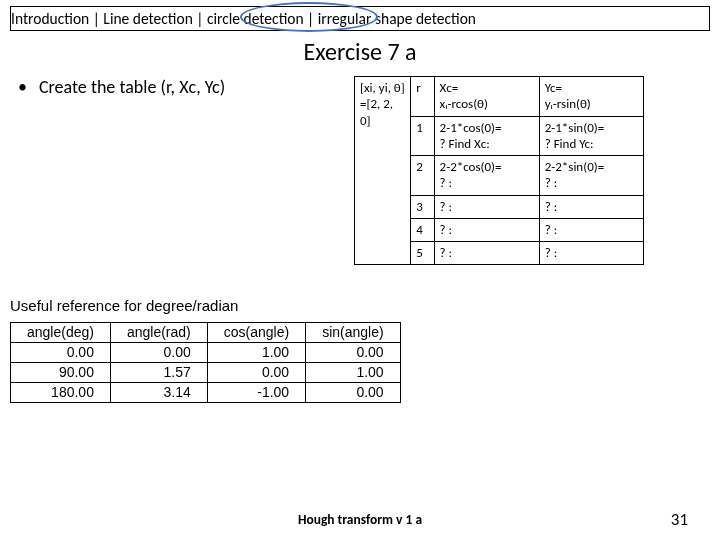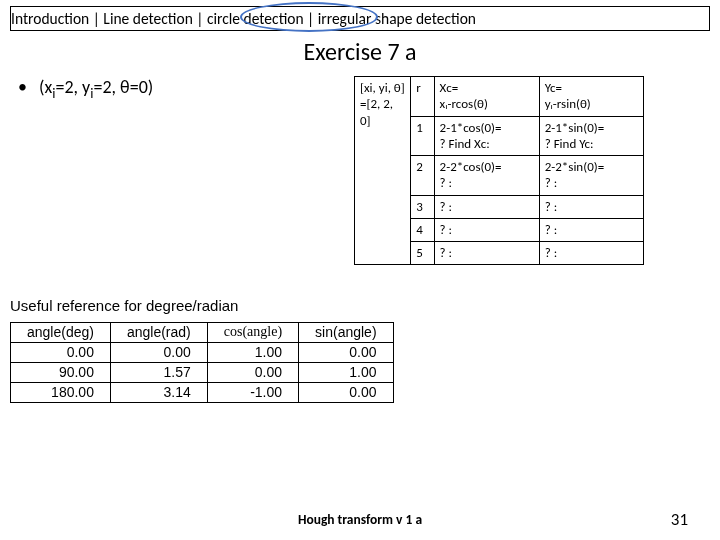--- a/index.html
+++ b/index.html
@@ -95,21 +95,21 @@
     padding: 1px 16px;
     text-align: right;
     height: 20px;
   }
   table.ref th {
     font-weight: 400;
     text-align: center;
   }
   table.ref .c1 { width: 80px; }
   table.ref .c2 { width: 80px; }
-  table.ref .c3 { width: 88px; font-family: Liberation Serif, serif; }
+  table.ref .c3 { width: 88px; }
   table.ref .c4 { width: 80px; }
 
   .footer {
     position: absolute;
     bottom: 12px;
     left: 0;
     width: 100%;
     display: flex;
     justify-content: center;
     font-size: 13.5px;
@@ -130,23 +130,21 @@
   <div class="ellipse" style="left:230px; top:-4px; width:138px; height:30px;"></div>
 </div>
 
 <div class="title">Exercise 7 a</div>
 
 <div class="content">
   <div class="left">
     <div class="bullet">
       <span class="dot">•</span>
       <div>
-        <div>
-          <span>(x</span><span class="sub">i</span><span>=2, y</span><span class="sub">i</span><span>=2, θ=0)</span>
-        </div>
+        <div>Create the table (r, Xc, Yc)</div>
       </div>
     </div>
   </div>
 
   <div class="right">
     <table class="calc">
       <tbody>
           <tr>
         <td class="col-a" rowspan="6">
           <span>[xi, yi, θ]</span><br>

